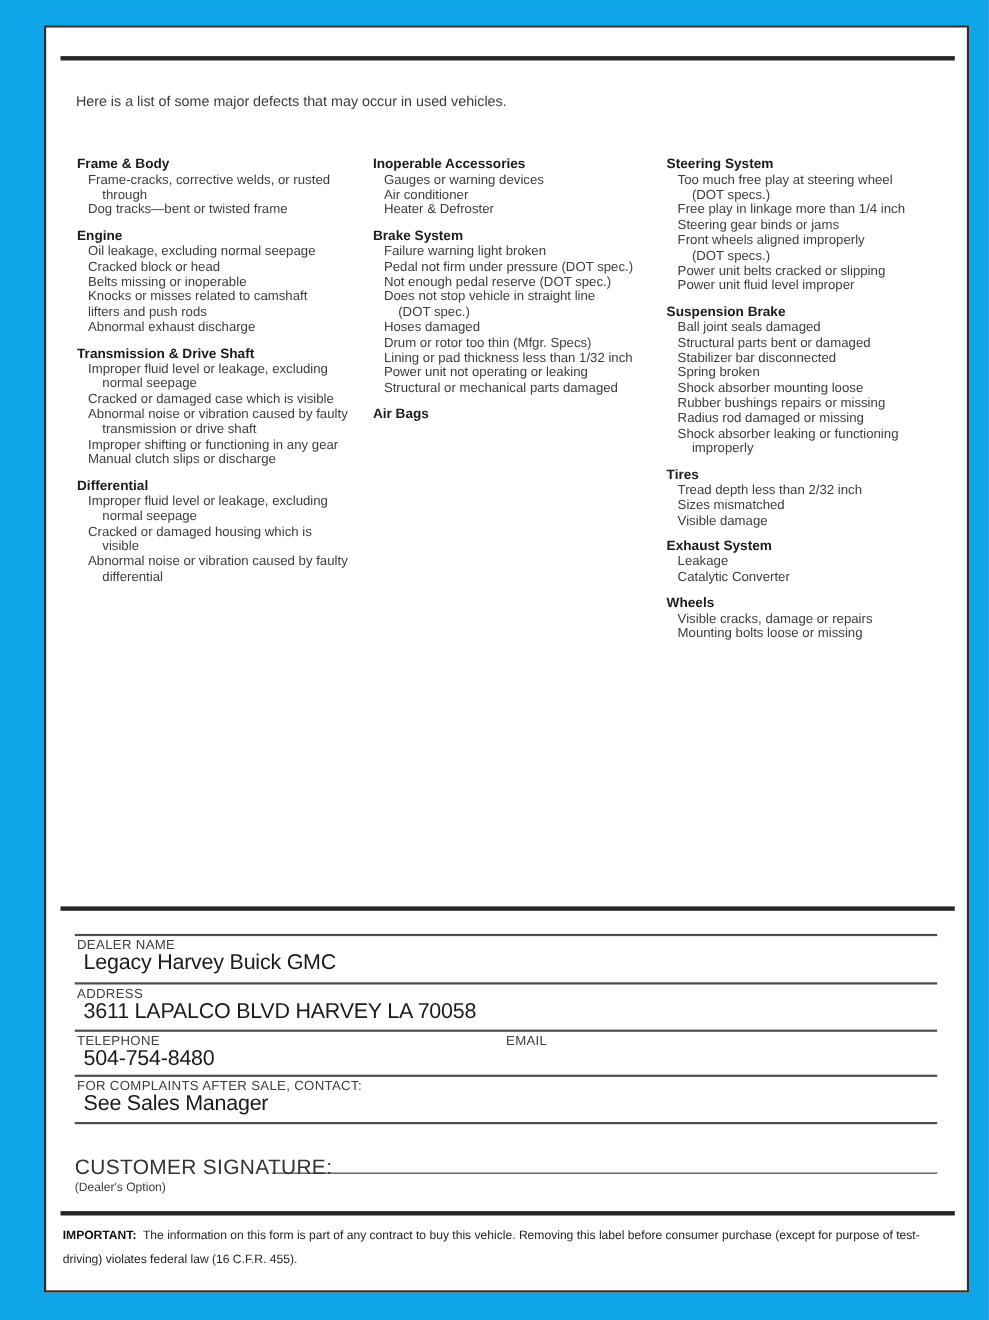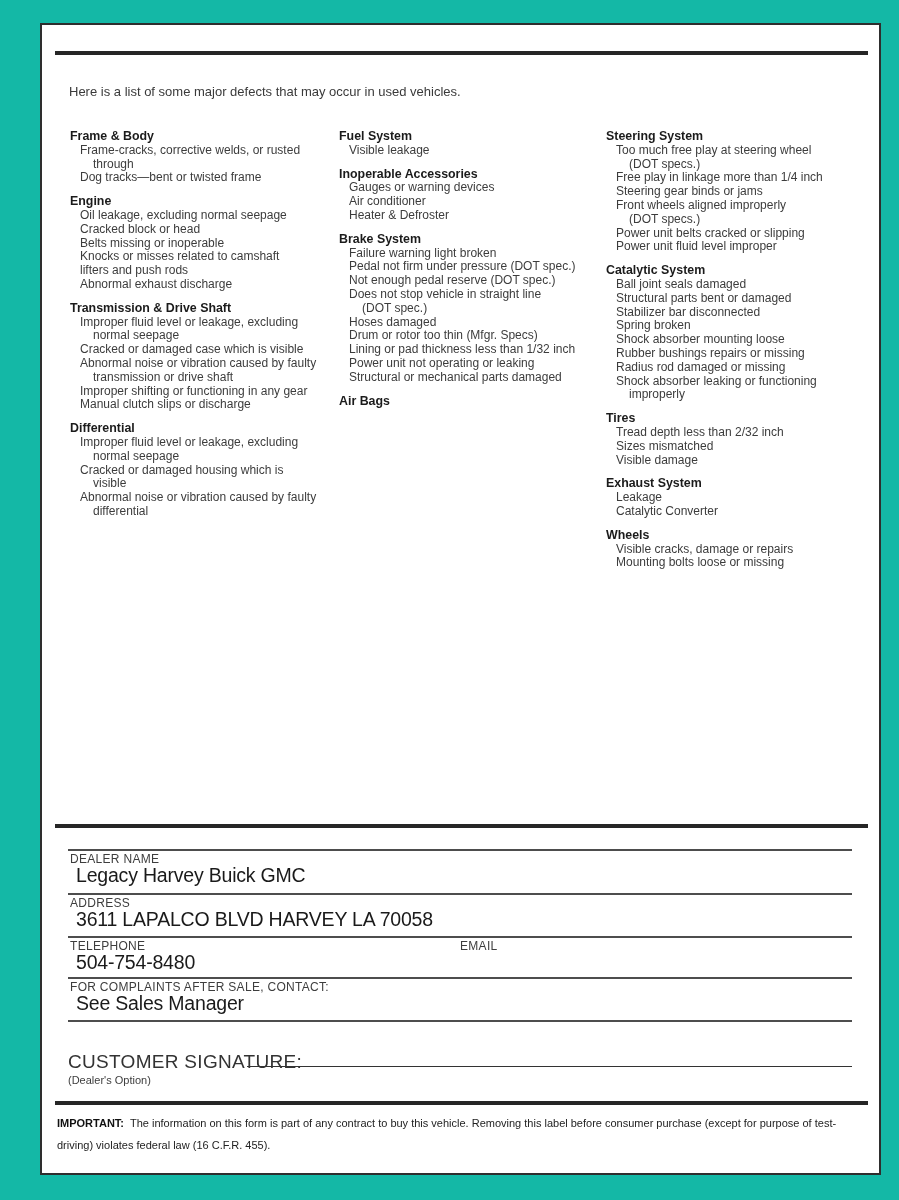--- a/index.html
+++ b/index.html
@@ -1,35 +1,35 @@
 <!DOCTYPE html>
 <html><head>
 <meta charset="utf-8">
 <title>Buyers Guide</title>
 <style>
   html,body{margin:0;padding:0;background:#ffffff;}
   .page{
-    position:relative;width:899px;height:1200px;background:#14b8a6;
+    position:relative;width:899px;height:1200px;background:#0ea5e9;
     font-family:"Liberation Sans", sans-serif;color:#2f2f2f;overflow:hidden;
   }
   .frame{
     position:absolute;left:40px;top:23px;width:841px;height:1152px;
     border:2px solid #2e2e2e;background:#ffffff;box-sizing:border-box;
   }
   .hrule{position:absolute;left:55px;width:813px;height:4px;background:#262626;}
   .hrule.top{top:51px;}
   .hrule.mid{top:824px;}
   .hrule.bottom{top:1101px;}
   .intro{position:absolute;left:69px;top:84px;font-size:13px;color:#3a3a3a;}
   .col{position:absolute;top:130px;}
   .col.c0{left:70px;width:268px;}
   .col.c1{left:339px;width:262px;}
   .col.c2{left:606px;width:266px;}
   .section{margin-top:10px;}
-  .section:first-child{margin-top:0;}
+  .section:first-child{margin-top:13px;}
   .sec-title{font-weight:bold;font-size:12.4px;line-height:13.8px;color:#1b1b1b;}
   .dline{font-size:12px;line-height:13.8px;color:#3c3c3c;}
   .dline.ind1{padding-left:10px;}
   .dline.ind2{padding-left:23px;}
   .fline{position:absolute;left:68px;width:784px;height:0;border-top:2px solid #4d4d4d;}
   .flabel{position:absolute;font-size:12px;color:#3d3d3d;letter-spacing:0.3px;}
   .fvalue{position:absolute;left:76px;font-size:19.5px;color:#1a1a1a;letter-spacing:-0.2px;}
   .sig-label{position:absolute;left:68px;top:1051px;font-size:19px;color:#333;letter-spacing:0.3px;}
   .sig-line{position:absolute;left:247px;top:1066px;width:605px;height:0;border-top:1.5px solid #333;}
   .sig-sub{position:absolute;left:68px;top:1074px;font-size:11px;color:#3d3d3d;}
@@ -78,24 +78,20 @@
         <div class="dline ind1">Improper fluid level or leakage, excluding</div>
         <div class="dline ind2">normal seepage</div>
         <div class="dline ind1">Cracked or damaged housing which is</div>
         <div class="dline ind2">visible</div>
         <div class="dline ind1">Abnormal noise or vibration caused by faulty</div>
         <div class="dline ind2">differential</div>
       </div>
     </div>
   <div class="col c1">
       <div class="section">
-        <div class="sec-title">Fuel System</div>
-        <div class="dline ind1">Visible leakage</div>
-      </div>
-      <div class="section">
         <div class="sec-title">Inoperable Accessories</div>
         <div class="dline ind1">Gauges or warning devices</div>
         <div class="dline ind1">Air conditioner</div>
         <div class="dline ind1">Heater &amp; Defroster</div>
       </div>
       <div class="section">
         <div class="sec-title">Brake System</div>
         <div class="dline ind1">Failure warning light broken</div>
         <div class="dline ind1">Pedal not firm under pressure (DOT spec.)</div>
         <div class="dline ind1">Not enough pedal reserve (DOT spec.)</div>
@@ -117,21 +113,21 @@
         <div class="dline ind1">Too much free play at steering wheel</div>
         <div class="dline ind2">(DOT specs.)</div>
         <div class="dline ind1">Free play in linkage more than 1/4 inch</div>
         <div class="dline ind1">Steering gear binds or jams</div>
         <div class="dline ind1">Front wheels aligned improperly</div>
         <div class="dline ind2">(DOT specs.)</div>
         <div class="dline ind1">Power unit belts cracked or slipping</div>
         <div class="dline ind1">Power unit fluid level improper</div>
       </div>
       <div class="section">
-        <div class="sec-title">Catalytic System</div>
+        <div class="sec-title">Suspension Brake</div>
         <div class="dline ind1">Ball joint seals damaged</div>
         <div class="dline ind1">Structural parts bent or damaged</div>
         <div class="dline ind1">Stabilizer bar disconnected</div>
         <div class="dline ind1">Spring broken</div>
         <div class="dline ind1">Shock absorber mounting loose</div>
         <div class="dline ind1">Rubber bushings repairs or missing</div>
         <div class="dline ind1">Radius rod damaged or missing</div>
         <div class="dline ind1">Shock absorber leaking or functioning</div>
         <div class="dline ind2">improperly</div>
       </div>

